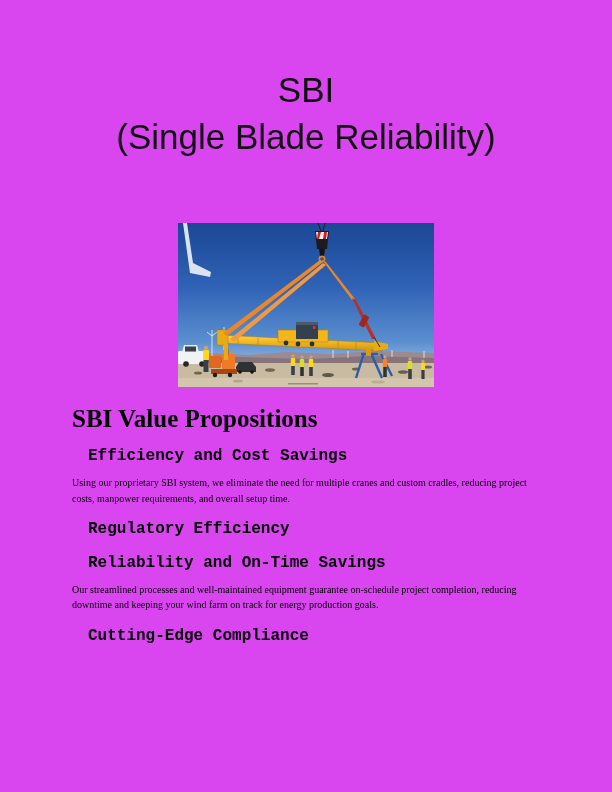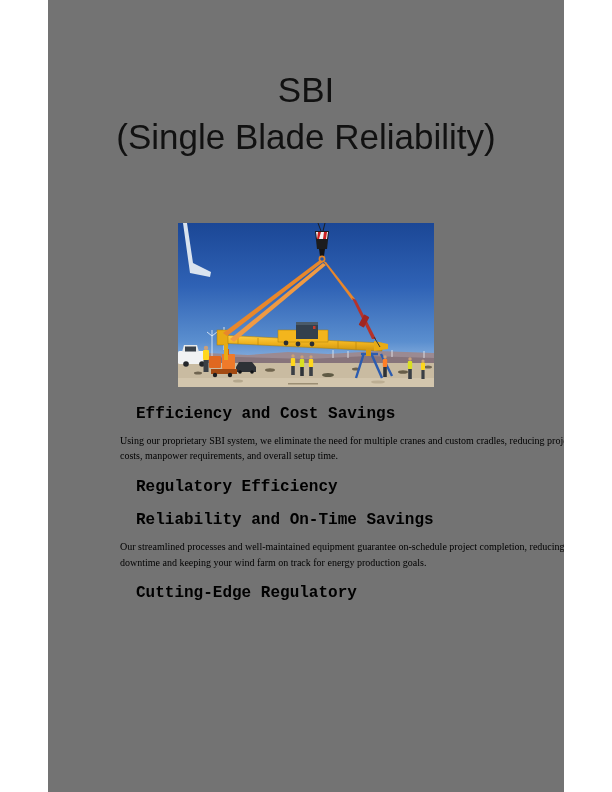--- a/index.html
+++ b/index.html
@@ -1,21 +1,21 @@
 <!DOCTYPE html>
 <html><head>
 <meta charset="utf-8">
 <style>
   html, body { margin: 0; padding: 0; background: #ffffff; }
   .page {
     position: relative;
-    width: 516px;
+    width: 612px;
     height: 792px;
     margin: 0 auto;
-    background: #737373;
+    background: #d946ef;
     color: #000000;
     overflow: hidden;
     font-family: "Liberation Serif", serif;
   }
   .title-block {
     padding-top: 66px;
     text-align: center;
     font-family: "Liberation Sans", sans-serif;
     font-weight: 400;
     font-size: 35px;
@@ -218,25 +218,26 @@
         <g>
           <circle cx="245" cy="138" r="1.6" fill="#caa07a"></circle>
           <rect x="243" y="139.5" width="4" height="7.5" rx="1" fill="#ffd71c"></rect>
           <rect x="243.4" y="147" width="3.2" height="9" fill="#3a3f45"></rect>
         </g>
       </g>
     </svg>
   </div>
 
   <div class="content">
+    <h1>SBI Value Propositions</h1>
 
     <h2>Efficiency and Cost Savings</h2>
     <p>Using our proprietary SBI system, we eliminate the need for multiple cranes and custom cradles, reducing project costs, manpower requirements, and overall setup time.</p>
 
     <h2>Regulatory Efficiency</h2>
 
     <h2>Reliability and On-Time Savings</h2>
     <p>Our streamlined processes and well-maintained equipment guarantee on-schedule project completion, reducing downtime and keeping your wind farm on track for energy production goals.</p>
 
-    <h2>Cutting-Edge Regulatory</h2>
+    <h2>Cutting-Edge Compliance</h2>
   </div>
 
 </div>
 
 </body></html>

